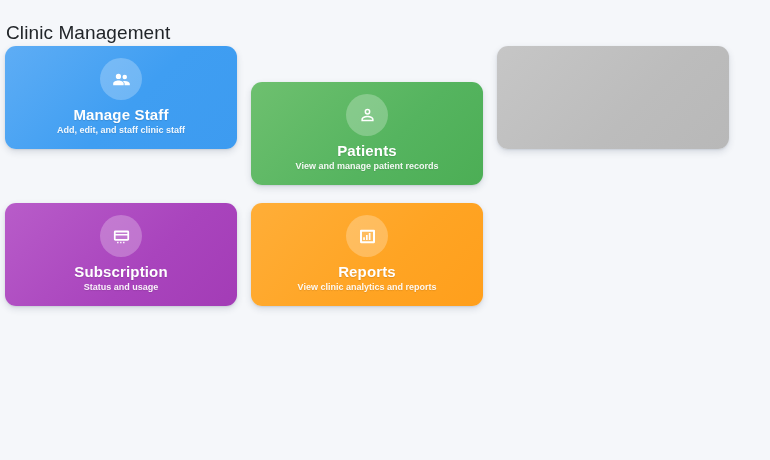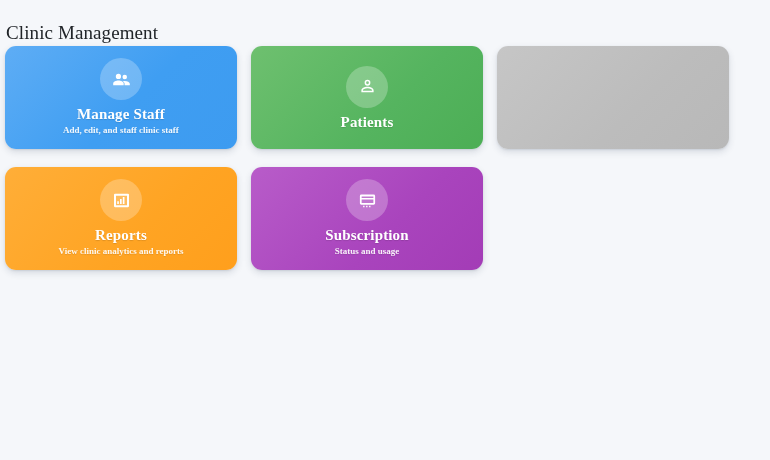--- a/index.html
+++ b/index.html
@@ -13,21 +13,20 @@
     background: #f5f7fa;
     font-family: "Liberation Sans", sans-serif;
     -webkit-font-smoothing: antialiased;
   }
 
   #app {
     position: relative;
     width: 770px;
     height: 460px;
     box-sizing: border-box;
-    font-family: Liberation Serif, serif;
   }
 
   
   .page-title {
     position: absolute;
     left: 6px;
     top: 8px;
     font-size: 19px;
     font-weight: 400;
     color: #212529;
@@ -95,21 +94,21 @@
     font-size: 9px;
     font-weight: bold;
     line-height: 13px;
     margin-top: 2px;
     color: rgba(255, 255, 255, 0.93);
     text-shadow: 0 1px 1px rgba(0, 0, 0, 0.10);
   }
 
   
   .tile-staff        { background: linear-gradient(135deg, #5eadf5 0%, #3f9ef2 55%, #3d9bf0 100%); }
-  .tile-patients     { background: linear-gradient(135deg, #6ec06f 0%, #55b45f 60%, #4cae55 100%); }
+  .tile-patients     { background: linear-gradient(135deg, #6ec06f 0%, #55b45f 60%, #4cae55 100%); margin-top: 36px; }
   .tile-visits       { background: linear-gradient(135deg, #2fb0a2 0%, #23a397 60%, #1f9c92 100%); }
   .tile-subscription { background: linear-gradient(135deg, #b85cc9 0%, #a944bd 60%, #a33cb6 100%); }
   .tile-reports      { background: linear-gradient(135deg, #ffae38 0%, #ffa423 60%, #ff9f1c 100%); }
   .tile-placeholder  { background: linear-gradient(135deg, #c6c6c6 0%, #bcbcbc 60%, #b8b8b8 100%); }
 </style>
 </head>
 <body>
 
 <div id="app">
 
@@ -127,42 +126,43 @@
       <div class="tile-sub">Add, edit, and staff clinic staff</div>
     </div>
 
     <div class="tile tile-patients">
       <span class="tile-icon-wrap">
         <svg viewBox="0 0 24 24" aria-hidden="true">
           <path d="M12 4.4a3.3 3.3 0 1 0 0 6.6 3.3 3.3 0 0 0 0-6.6zm0 1.7a1.6 1.6 0 1 1 0 3.2 1.6 1.6 0 0 1 0-3.2zm0 6.3c-3.5 0-7 1.8-7 4.1v2.1h14v-2.1c0-2.3-3.5-4.1-7-4.1zm0 1.7c2.9 0 5.3 1.3 5.3 2.4v.4H6.7v-.4c0-1.1 2.4-2.4 5.3-2.4z"></path>
         </svg>
       </span>
       <div class="tile-title">Patients</div>
+      <div class="tile-sub">View and manage patient records</div>
     </div>
 
 
     <div class="tile tile-placeholder">
       <div class="tile-title"></div>
       <div class="tile-sub"></div>
+    </div>
+
+    <div class="tile tile-subscription">
+      <span class="tile-icon-wrap">
+        <svg viewBox="0 0 24 24" aria-hidden="true">
+          <path d="M5 5.2h14a1.7 1.7 0 0 1 1.7 1.7v8.3A1.7 1.7 0 0 1 19 16.9H5a1.7 1.7 0 0 1-1.7-1.7V6.9A1.7 1.7 0 0 1 5 5.2zm.3 2.1v1.9h13.4V7.3H5.3zm0 3.6v3.9h13.4v-3.9H5.3zM7 18.1h1.6v1.5H7v-1.5zm3.4 0H12v1.5h-1.6v-1.5zm3.4 0h1.6v1.5h-1.6v-1.5z"></path>
+        </svg>
+      </span>
+      <div class="tile-title">Subscription</div>
+      <div class="tile-sub">Status and usage</div>
     </div>
 
     <div class="tile tile-reports">
       <span class="tile-icon-wrap">
         <svg viewBox="0 0 24 24" aria-hidden="true">
           <path d="M4.6 4.4h14.8A1.2 1.2 0 0 1 20.6 5.6v12.8a1.2 1.2 0 0 1-1.2 1.2H4.6a1.2 1.2 0 0 1-1.2-1.2V5.6a1.2 1.2 0 0 1 1.2-1.2zm1.1 2.3v10.6h12.6V6.7H5.7zm1.4 6.1h1.9v3.2H7.1v-3.2zm3.2-2.6h1.9v5.8h-1.9v-5.8zm3.2-2.1h1.9v7.9h-1.9V8.1z"></path>
         </svg>
       </span>
       <div class="tile-title">Reports</div>
       <div class="tile-sub">View clinic analytics and reports</div>
     </div>
 
-    <div class="tile tile-subscription">
-      <span class="tile-icon-wrap">
-        <svg viewBox="0 0 24 24" aria-hidden="true">
-          <path d="M5 5.2h14a1.7 1.7 0 0 1 1.7 1.7v8.3A1.7 1.7 0 0 1 19 16.9H5a1.7 1.7 0 0 1-1.7-1.7V6.9A1.7 1.7 0 0 1 5 5.2zm.3 2.1v1.9h13.4V7.3H5.3zm0 3.6v3.9h13.4v-3.9H5.3zM7 18.1h1.6v1.5H7v-1.5zm3.4 0H12v1.5h-1.6v-1.5zm3.4 0h1.6v1.5h-1.6v-1.5z"></path>
-        </svg>
-      </span>
-      <div class="tile-title">Subscription</div>
-      <div class="tile-sub">Status and usage</div>
-    </div>
-
   </div>
 </div>
 
 </body></html>

